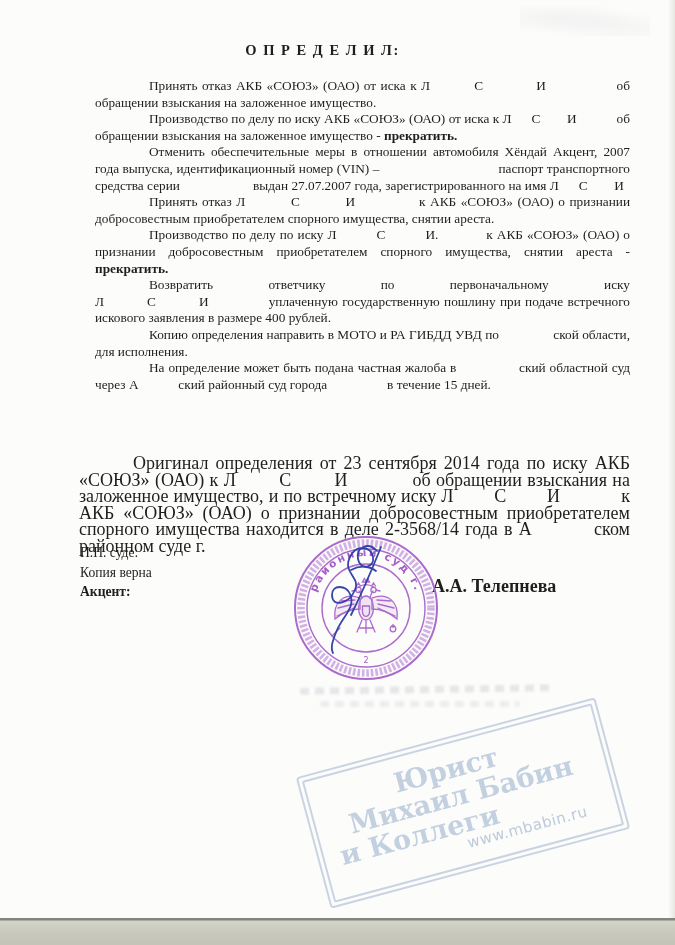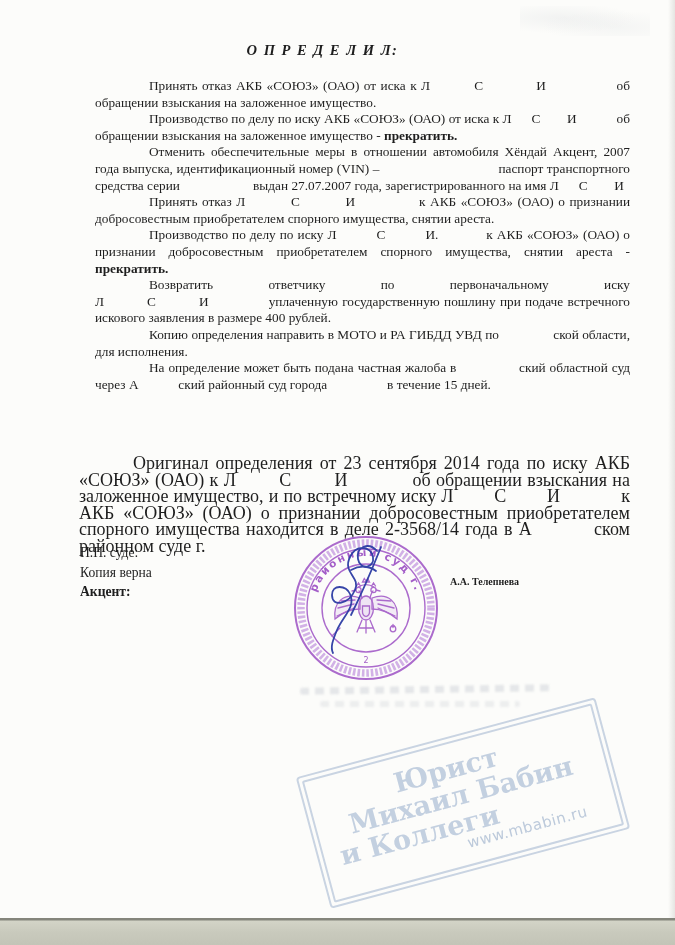--- a/index.html
+++ b/index.html
@@ -16,21 +16,20 @@
   }
 
   
   .heading {
     position: absolute;
     top: 42px; left: 0; right: 30px;
     text-align: center;
     font-size: 14.5px;
     font-weight: bold;
     letter-spacing: 1.5px;
-    font-style: italic;
   }
 
   .operative {
     position: absolute;
     top: 78px; left: 79px; right: 45px;
     font-size: 13.3px;
     line-height: 16.6px;
     text-align: justify;
     margin-left: 16px;
   }
@@ -48,22 +47,22 @@
   .sig-block {
     position: absolute;
     top: 543px; left: 80px;
     font-size: 13.6px;
     line-height: 19.5px;
   }
   .sig-line-bold { font-weight: bold; }
 
   .judge-name {
     position: absolute;
-    top: 576px; left: 450px;
-    font-size: 10px;
+    top: 576px; left: 432px;
+    font-size: 18px;
     font-weight: bold;
   }
 
   
   .seal-svg {
     position: absolute;
     left: 291px; top: 533px;
     width: 150px; height: 150px;
     filter: blur(0.35px);
     opacity: 0.92;

